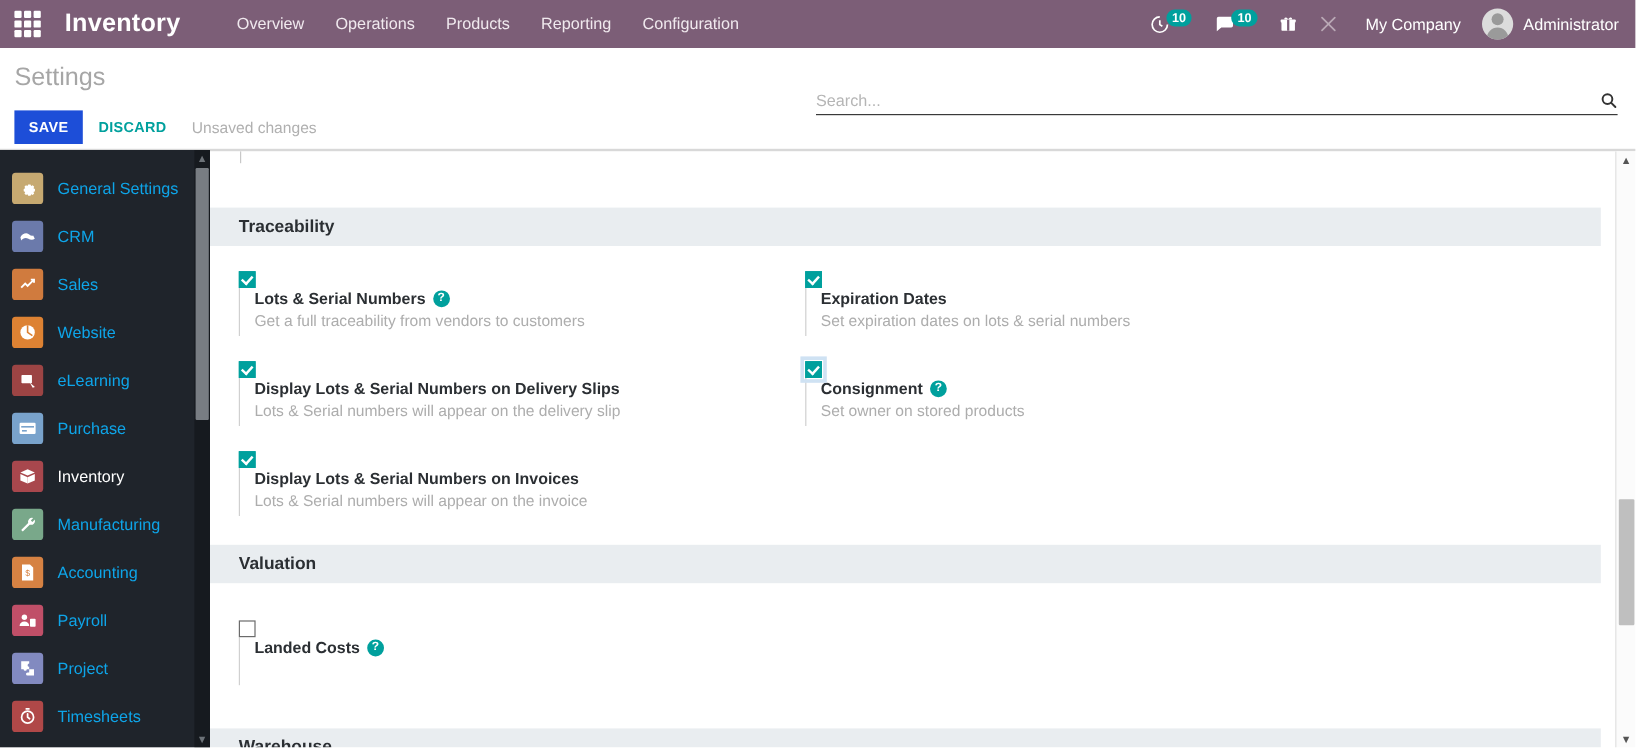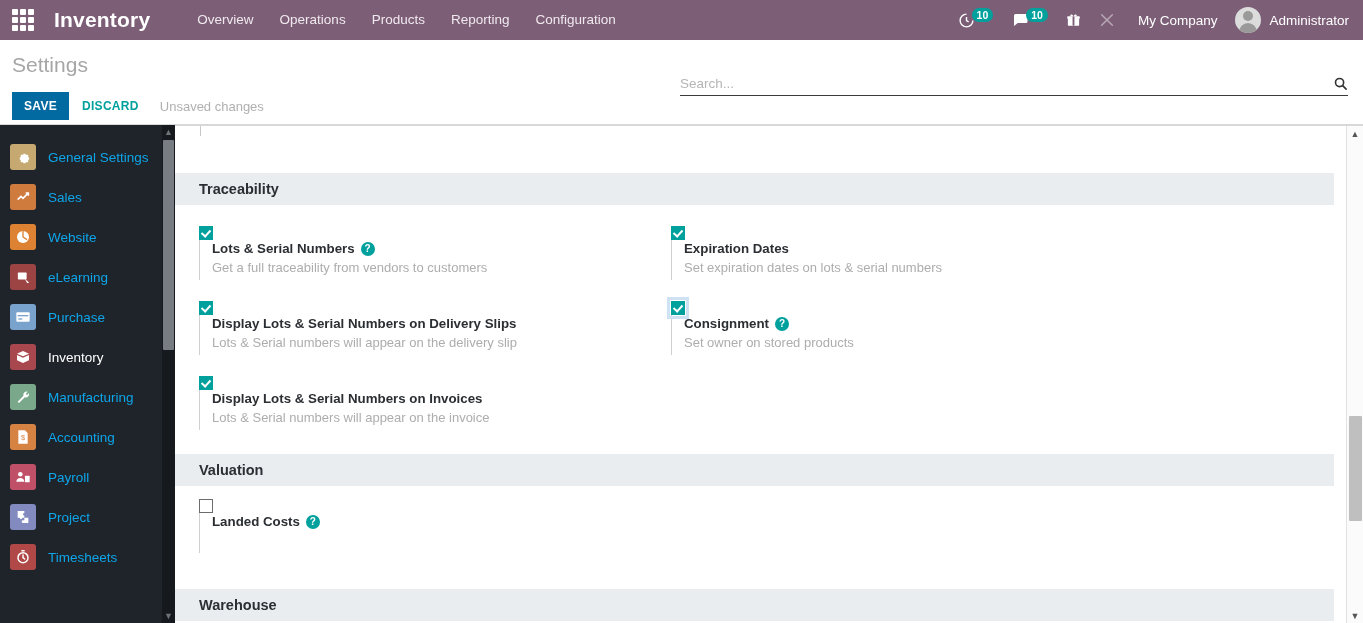--- a/index.html
+++ b/index.html
@@ -91,21 +91,21 @@
   }
   .cp-title {
     position: absolute; left: 12px; top: 13px;
     font-size: 21px; color: #a6a6a6; font-weight: normal;
   }
   .cp-buttons {
     position: absolute; left: 12px; top: 52px;
     display: flex; align-items: center; gap: 0px;
   }
   .btn-save {
-    background: #0369a1; color: #ffffff;
+    background: #1d4ed8; color: #ffffff;
     font-size: 12px; font-weight: bold; letter-spacing: .3px;
     padding: 7px 12px; border: none; cursor: pointer;
     text-transform: uppercase;
   }
   .btn-discard {
     background: transparent; color: #00A09D;
     font-size: 12px; font-weight: bold; letter-spacing: .3px;
     padding: 7px 13px; border: none; cursor: pointer;
     text-transform: uppercase;
   }
@@ -374,20 +374,28 @@
 
       <div class="sb-item">
         <span class="sb-icon" style="background:#c6a971;">
           <svg width="15" height="15" viewBox="0 0 24 24" fill="#fff">
             <path d="M12 8a4 4 0 1 0 0 8 4 4 0 0 0 0-8zm9 4l-2-1 1-2-2-2-2 1-1-2h-3l-1 2-2-1-2 2 1 2-2 1v3l2 1-1 2 2 2 2-1 1 2h3l1-2 2 1 2-2-1-2 2-1z"></path>
           </svg>
         </span>
         <span class="sb-label">General Settings</span>
       </div>
 
+      <div class="sb-item">
+        <span class="sb-icon" style="background:#6b7aab;">
+          <svg width="16" height="16" viewBox="0 0 24 24" fill="#fff">
+            <path d="M3 13c2-4 7-6 10-4 2 1 3 3 6 2l2 4c-3 2-6 1-8 0-3-2-7-1-9 2z"></path>
+          </svg>
+        </span>
+        <span class="sb-label">CRM</span>
+      </div>
 
       <div class="sb-item">
         <span class="sb-icon" style="background:#d07b3e;">
           <svg width="16" height="16" viewBox="0 0 24 24" fill="none" stroke="#fff" stroke-width="2.4">
             <path d="M4 16l5-5 3 3 7-7"></path>
               <path d="M16 6h4v4"></path>
           </svg>
         </span>
         <span class="sb-label">Sales</span>
       </div>
@@ -569,21 +577,21 @@
                 <span class="qmark">?</span>
               </span>
               <span class="sdesc">Set owner on stored products</span>
             </span>
           </div>
 
         </div>
       </div>
 
       <div class="section-head">Valuation</div>
-      <div class="section-body" style="padding-top:10px;padding-bottom:18px;">
+      <div class="section-body" style="padding-top:28px;padding-bottom:18px;">
 
         <div class="col">
           <div class="setting">
             <span class="cbwrap">
               <span class="cb off"></span>
             </span>
             <span class="stext">
               <span class="slabel">
                 <span>Landed Costs</span>
                 <span class="qmark">?</span>

